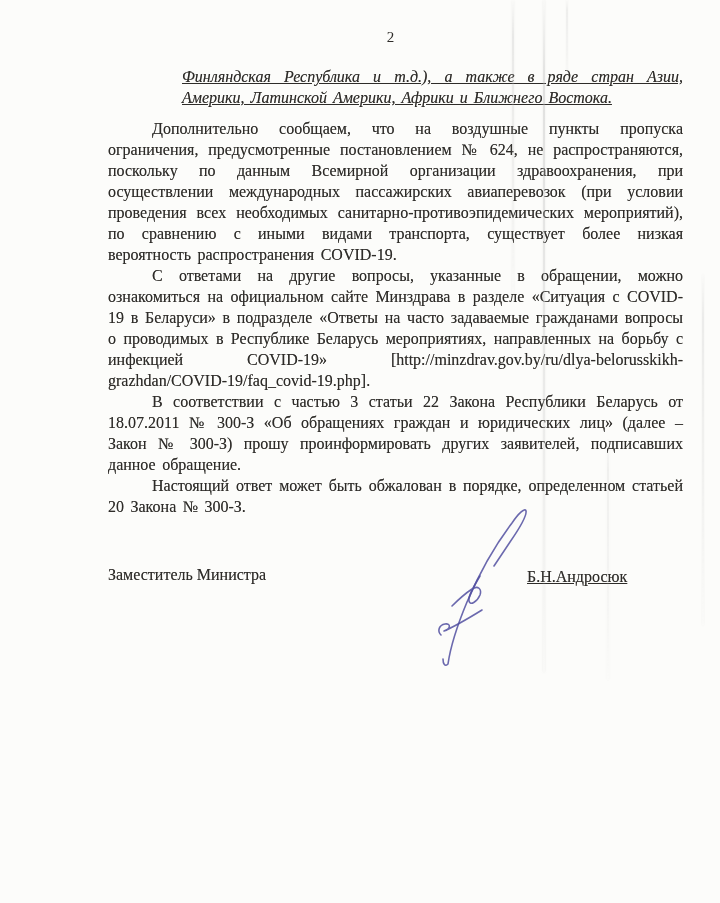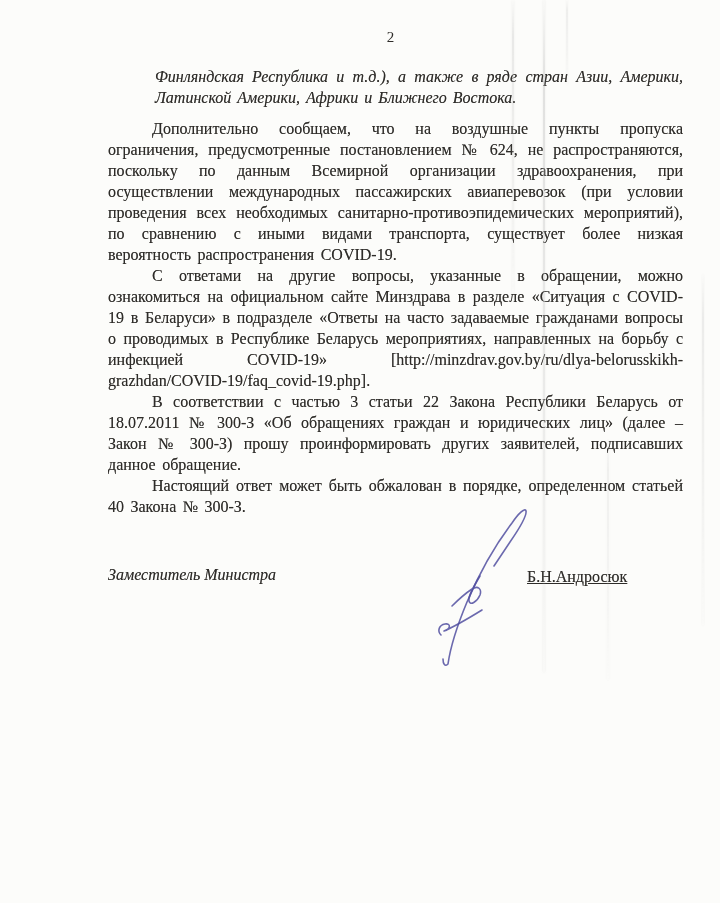--- a/index.html
+++ b/index.html
@@ -31,25 +31,26 @@
   .content {
     position: absolute;
     left: 108px;
     top: 66px;
     width: 575px;
     font-size: 16px;
     line-height: 21px;
     text-shadow: 0 0 0.45px rgba(50,48,44,0.55);
   }
   .continuation {
-    margin: 0 0 10px 47px;
+    margin: 0 0 10px 74px;
     font-style: italic;
     text-align: justify;
     text-align-last: left;
     word-spacing: 2px;
+    text-decoration: underline;
   }
   .body-par {
     margin: 0;
     text-indent: 44px;
     text-align: justify;
     text-align-last: left;
     word-spacing: 2.5px;
   }
   .signature-row {
     position: absolute;
@@ -57,21 +58,20 @@
     top: 566px;
     width: 720px;
     font-size: 16px;
     text-shadow: 0 0 0.45px rgba(50,48,44,0.55);
   }
   .signature-title {
     position: absolute;
     left: 108px;
     top: 0;
     white-space: nowrap;
-    font-style: italic;
   }
   .signature-name {
     position: absolute;
     left: 527px;
     top: 2px;
     white-space: nowrap;
     text-decoration: underline;
   }
   .signature-svg {
     position: absolute;
@@ -122,21 +122,21 @@
 
 <div class="page">
 
   <div class="page-number">2</div>
 
   <div class="content">
     <p class="continuation">Финляндская Республика и т.д.), а также в ряде стран Азии, Америки, Латинской Америки, Африки и Ближнего Востока.</p>
     <p class="body-par">Дополнительно сообщаем, что на воздушные пункты пропуска ограничения, предусмотренные постановлением № 624, не распространяются, поскольку по данным Всемирной организации здравоохранения, при осуществлении международных пассажирских авиаперевозок (при условии проведения всех необходимых санитарно-противоэпидемических мероприятий), по сравнению с иными видами транспорта, существует более низкая вероятность распространения COVID-19.</p>
     <p class="body-par">С ответами на другие вопросы, указанные в обращении, можно ознакомиться на официальном сайте Минздрава в разделе «Ситуация с COVID-19 в Беларуси» в подразделе «Ответы на часто задаваемые гражданами вопросы о проводимых в Республике Беларусь мероприятиях, направленных на борьбу с инфекцией COVID-19» [http://minzdrav.gov.by/ru/dlya-belorusskikh-grazhdan/COVID-19/faq_covid-19.php].</p>
     <p class="body-par">В соответствии с частью 3 статьи 22 Закона Республики Беларусь от 18.07.2011 № 300-З «Об обращениях граждан и юридических лиц» (далее – Закон № 300-З) прошу проинформировать других заявителей, подписавших данное обращение.</p>
-    <p class="body-par">Настоящий ответ может быть обжалован в порядке, определенном статьей 40 Закона № 300-З.</p>
+    <p class="body-par">Настоящий ответ может быть обжалован в порядке, определенном статьей 20 Закона № 300-З.</p>
   </div>
 
   <svg class="signature-svg" viewBox="0 0 118 172" xmlns="http://www.w3.org/2000/svg" aria-hidden="true">
     <path d="M 19 161 C 19 166, 21 169, 24 166 C 26 152, 33 128, 43 104 C 55 76, 72 46, 88 25 C 94 16, 101 9, 102 13 C 103 18, 95 31, 86 44 C 80 53, 74 62, 70 68"></path>
     <path d="M 56 78 C 50 88, 44 98, 45 103 C 46 108, 53 104, 56 97 C 58 91, 54 87, 48 91 C 42 95, 34 102, 28 108"></path>
     <path d="M 17 137 C 13 133, 15 127, 21 126 C 27 125, 27 131, 20 133 C 32 128, 45 120, 58 112"></path>
   </svg>
 
   <div class="signature-row">
     <span class="signature-title">Заместитель Министра</span>

